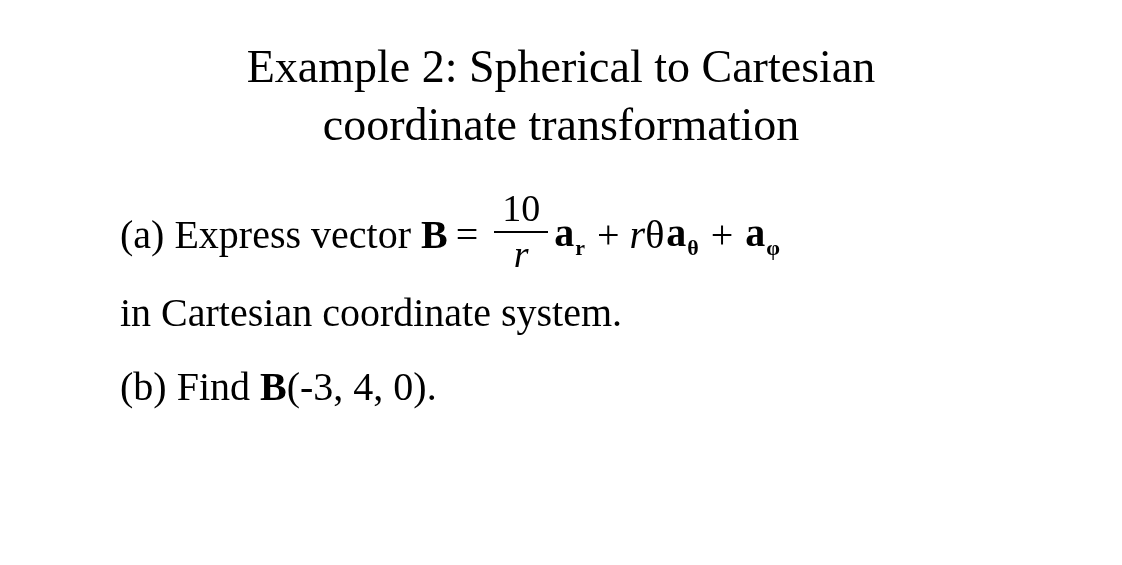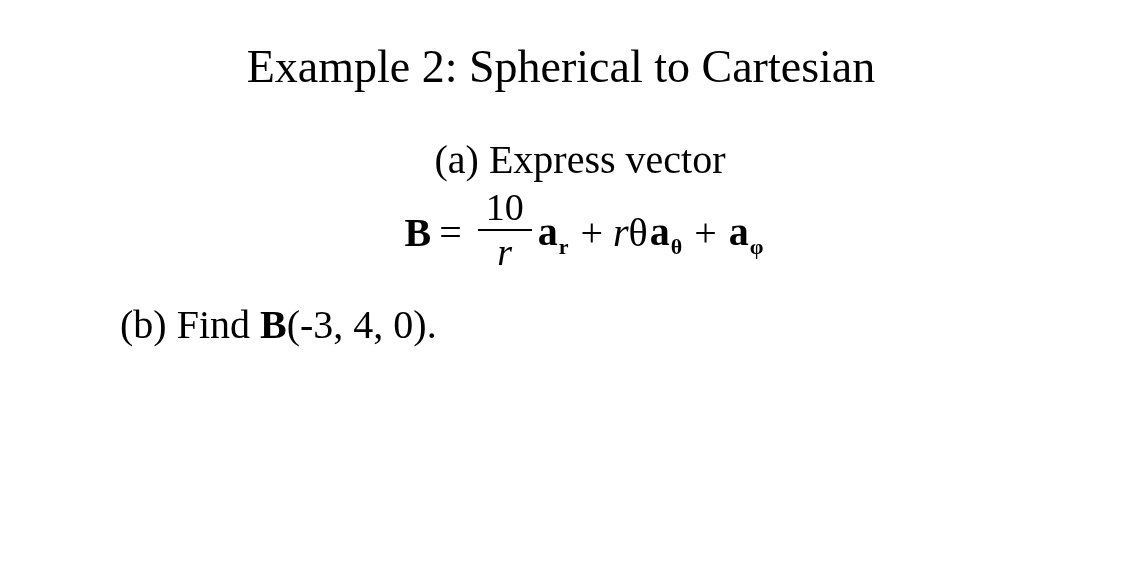--- a/index.html
+++ b/index.html
@@ -31,21 +31,20 @@
     width: 920px;
   }
   .line {
     font-size: 40px;
     line-height: 1.4;
   }
   .part-a-row {
     display: flex;
     align-items: center;
     flex-wrap: nowrap;
-    flex-direction: column;
   }
   .lead-text {
     white-space: nowrap;
   }
   .formula {
     display: inline-flex;
     align-items: center;
     margin-left: 10px;
     font-size: 40px;
     white-space: nowrap;
@@ -89,20 +88,21 @@
   }
   .bold { font-weight: bold; }
 </style>
 </head>
 <body>
 
 <div class="page">
 
   <div class="title">
     <span>Example 2: Spherical to Cartesian</span><br>
+    <span>coordinate transformation</span>
   </div>
 
   <div class="body-block">
 
     <div class="line part-a-row">
       <span class="lead-text">(a) Express vector</span>
 
       <span class="formula">
         <span class="bold">B</span>
         <span class="eq-sign">=</span>
@@ -127,19 +127,22 @@
         </span>
 
         <span class="plus">+</span>
 
         <span class="unitvec">
           <span>a</span><span class="sub">φ</span>
         </span>
       </span>
     </div>
 
+    <div class="line part-a-line2">
+      <span>in Cartesian coordinate system.</span>
+    </div>
 
     <div class="line part-b">
       <span>(b) Find </span><span class="bold">B</span><span>(-3, 4, 0).</span>
     </div>
 
   </div>
 </div>
 
 </body></html>

